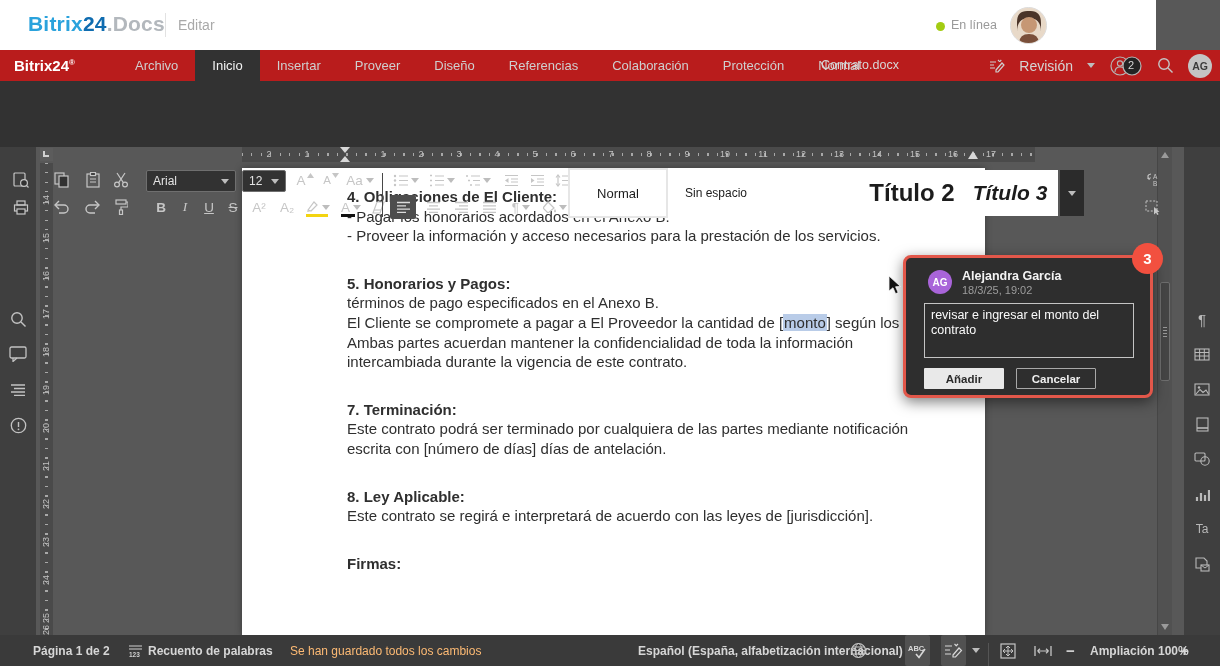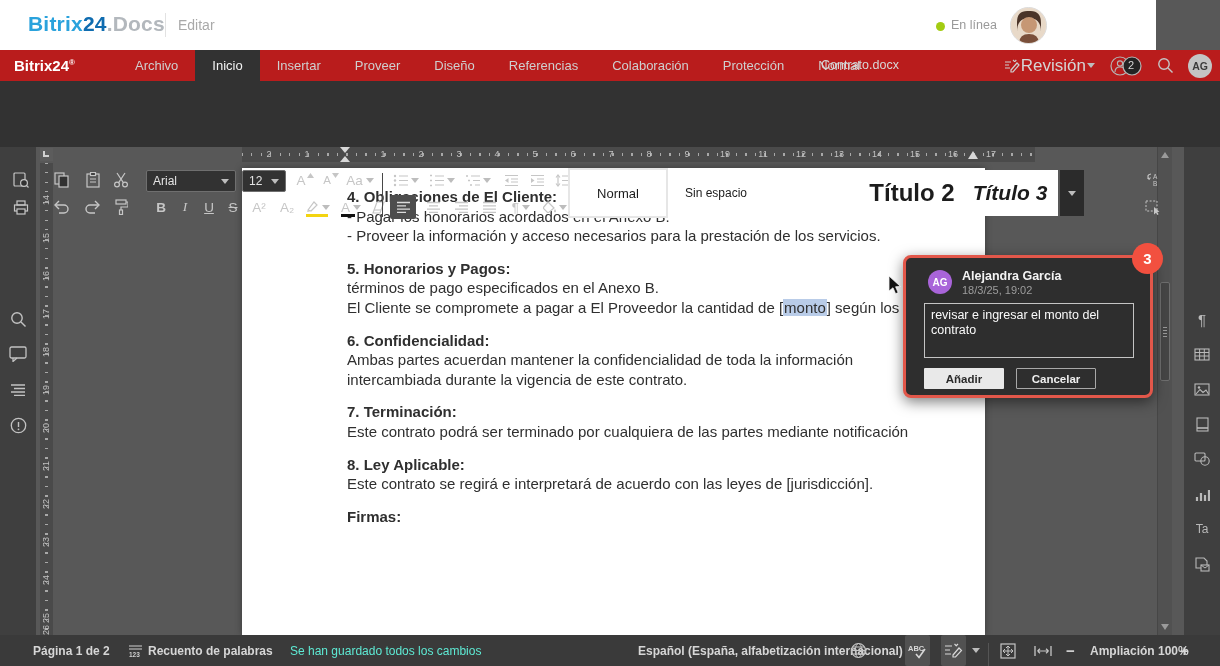--- a/index.html
+++ b/index.html
@@ -23,21 +23,21 @@
 
   
   .menubar{position:absolute;left:0;top:50px;width:1220px;height:31px;background:#b91c1c;z-index:4;color:#d2d2d2}
   .brand{position:absolute;left:14px;top:7px;font-size:15px;font-weight:bold;color:#fff}
   .brand sup{font-size:8px}
   .tabs{position:absolute;left:118px;top:0;height:31px;display:flex}
   .tab{height:31px;display:flex;align-items:center;padding:0 17px;font-size:13px;color:#cfcfcf;cursor:default}
   .tab.active{background:#323232;color:#f2f2f2}
   .doc-title{position:absolute;left:790px;top:8px;width:140px;text-align:center;font-size:12.5px;color:#d8d8d8}
   .mb-right{position:absolute;right:0;top:0;height:31px;display:flex;align-items:center;gap:14px;padding-right:8px}
-  .review{display:flex;align-items:center;gap:1px;font-size:17px;color:#d5d5d5}
+  .review{display:flex;align-items:center;gap:14px;font-size:14px;color:#d5d5d5}
   .users-ico{position:relative;width:34px;height:22px}
   .mb-avatar{width:24px;height:24px;border-radius:50%;background:#c4c4c4;color:#3c3c3c;font-size:10.5px;font-weight:bold;display:flex;align-items:center;justify-content:center}
 
   
   .toolbar{position:absolute;left:0;top:81px;width:1220px;height:66px;background:#323232;z-index:4}
   .tb{position:absolute;width:26px;height:24px;display:flex;align-items:center;justify-content:center;color:#c6c6c6;border-radius:2px}
   .tb.active{background:#4d4d4d}
   .tb.txt{font-size:13.5px}
   .sep{position:absolute;top:92px;width:1px;height:44px;background:#474747}
   .ddl{position:absolute;height:22px;background:#323232;border:1px solid #6f6f6f;border-radius:2px;color:#e3e3e3;font-size:12px;display:flex;align-items:center;padding:0 6px;justify-content:space-between}
@@ -64,21 +64,21 @@
   .ind-marker{position:absolute;left:98px;top:0;width:10px;height:15px;z-index:4}
   .ind-marker .t{position:absolute;left:0;top:0;width:0;height:0;border-left:5px solid transparent;border-right:5px solid transparent;border-top:6px solid #d8d8d8}
   .ind-marker .b{position:absolute;left:0;bottom:0;width:0;height:0;border-left:5px solid transparent;border-right:5px solid transparent;border-bottom:6px solid #d8d8d8}
   .rind{position:absolute;left:726px;top:4px;width:0;height:0;border-left:5px solid transparent;border-right:5px solid transparent;border-bottom:8px solid #d8d8d8}
 
   
   .page{position:absolute;left:242px;top:168px;width:743px;height:467px;background:#fff;box-shadow:0 0 7px rgba(0,0,0,.35);z-index:2;overflow:hidden}
   .textcol{margin:19px 66px 0 105px;color:#2f2f2f;font-size:15px}
   .dline{height:19.6px;line-height:19.6px;white-space:nowrap}
   .dline.h{font-weight:bold}
-  .dline.mt{margin-top:13px}
+  .dline.mt{margin-top:28px}
   .hl{background:#b9cce8;padding:0 1px}
 
   
   .scroll{position:absolute;left:1157px;top:147px;width:15px;height:488px;background:#515151;border-left:1px solid #464646;z-index:3}
   .sarrow{position:absolute;left:3px;width:0;height:0;border-left:4px solid transparent;border-right:4px solid transparent}
   .sarrow.up{top:5px;border-bottom:6px solid #9a9a9a}
   .sarrow.down{bottom:5px;border-top:6px solid #9a9a9a}
   .thumb{position:absolute;left:2px;top:135px;width:10px;height:99px;background:#454545;border:1px solid #6e6e6e;border-radius:2px}
   .grip{position:absolute;left:2px;top:44px;width:4px;height:10px;background:repeating-linear-gradient(to bottom,#9a9a9a 0 1px,transparent 1px 3px)}
 
@@ -488,25 +488,25 @@
 </div>
 
 <div class="page">
   <div class="textcol">
     <div class="dline h">4. Obligaciones de El Cliente:</div>
     <div class="dline">- Pagar los honorarios acordados en el Anexo B.</div>
     <div class="dline">- Proveer la información y acceso necesarios para la prestación de los servicios.</div>
     <div class="dline h mt">5. Honorarios y Pagos:</div>
     <div class="dline">términos de pago especificados en el Anexo B.</div>
     <div class="dline"><span>El Cliente se compromete a pagar a El Proveedor la cantidad de [</span><span class="hl">monto</span><span>] según los</span></div>
-    <div class="dline h mt">6. Confidencialidad:</div>
     <div class="dline">Ambas partes acuerdan mantener la confidencialidad de toda la información</div>
     <div class="dline">intercambiada durante la vigencia de este contrato.</div>
     <div class="dline h mt">7. Terminación:</div>
     <div class="dline">Este contrato podrá ser terminado por cualquiera de las partes mediante notificación</div>
+    <div class="dline">escrita con [número de días] días de antelación.</div>
     <div class="dline h mt">8. Ley Aplicable:</div>
     <div class="dline">Este contrato se regirá e interpretará de acuerdo con las leyes de [jurisdicción].</div>
     <div class="dline h mt">Firmas:</div>
   </div>
 </div>
 
 <div class="scroll">
   <div class="sarrow up"></div>
   <div class="thumb">
       <div class="grip"></div>
@@ -530,21 +530,21 @@
 
 <div class="status">
   <div class="it" style="left:33px">Página 1 de 2</div>
   <div class="it" style="left:128px">
     <svg width="15" height="14" viewBox="0 0 15 14">
         <path d="M1 2h13M1 5h13" stroke="#cfcfcf" stroke-width="1.2"></path>
         <text x="1" y="13" font-size="6.5" fill="#cfcfcf">123</text>
       </svg>
     <span>Recuento de palabras</span>
   </div>
-  <div class="it" style="left:290px;font-weight:normal;color:#5eead4">Se han guardado todos los cambios</div>
+  <div class="it" style="left:290px;font-weight:normal;color:#fdba74">Se han guardado todos los cambios</div>
 
   <div class="it" style="left:638px">
     <span>Español (España, alfabetización internacional)</span>
     <span class="chev"></span>
   </div>
   <div class="it" style="left:850px">
     <svg width="17" height="17" viewBox="0 0 17 17">
         <circle cx="8.5" cy="8.5" r="7" fill="none" stroke="#c5c5c5" stroke-width="1.2"></circle>
         <ellipse cx="8.5" cy="8.5" rx="3.2" ry="7" fill="none" stroke="#c5c5c5" stroke-width="1"></ellipse>
         <path d="M1.5 8.5h14M2.5 5h12M2.5 12h12" stroke="#c5c5c5" stroke-width="1"></path>

